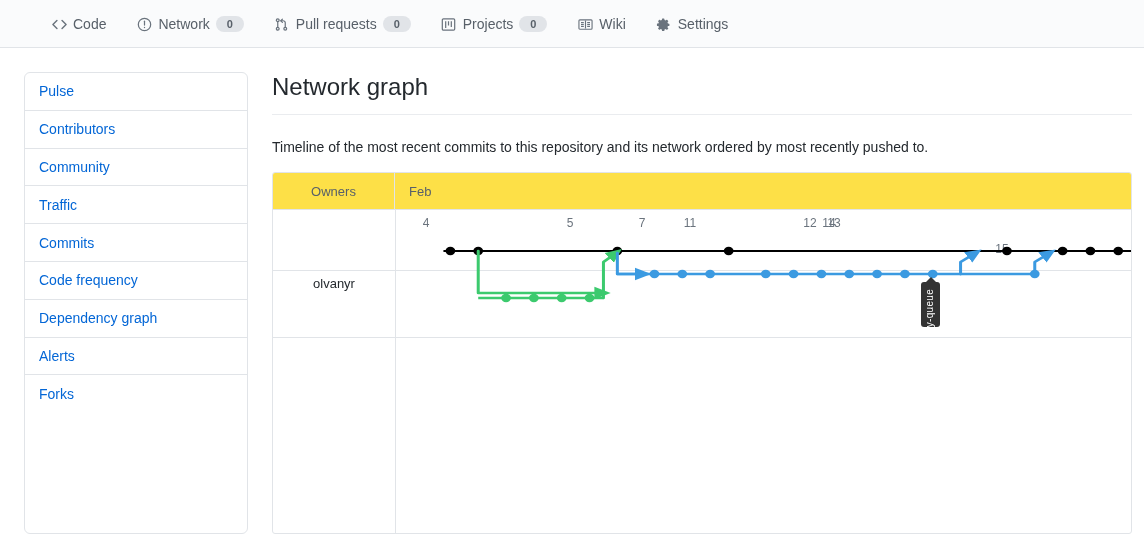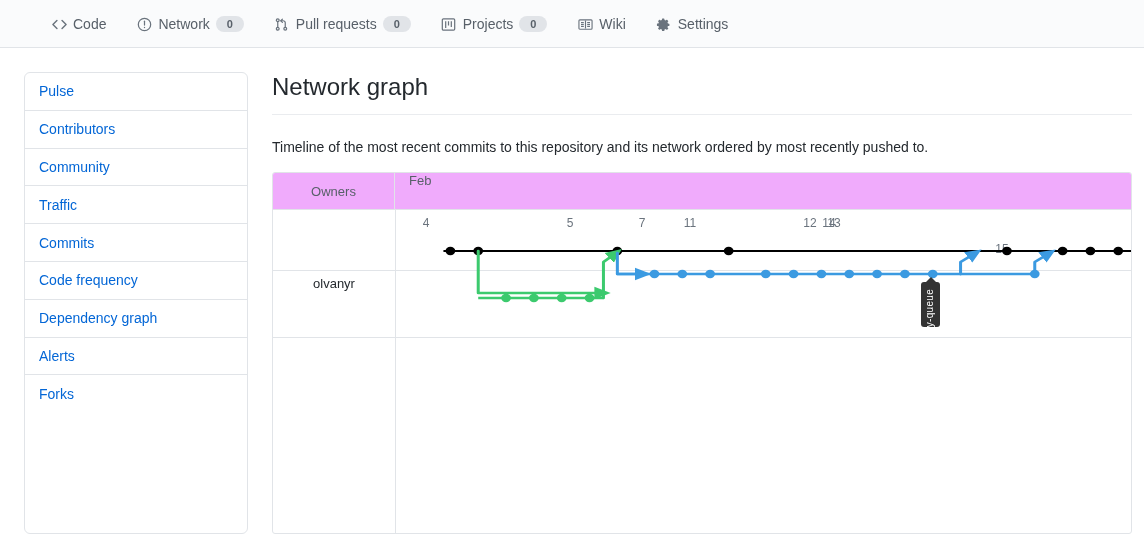--- a/index.html
+++ b/index.html
@@ -140,23 +140,24 @@
   .graph-box {
     border: 1px solid #e1e4e8;
     border-radius: 3px;
     background: #fff;
     position: relative;
     height: 360px;
     overflow: hidden;
   }
   .graph-head {
     height: 36px;
-    background: #f0abfc;
+    background: #fde047;
     border-bottom: 1px solid #e1e4e8;
     display: flex;
+    align-items: center;
     font-size: 13px;
     color: #586069;
   }
   .owners-cell {
     width: 122px;
     flex: 0 0 122px;
     text-align: center;
     border-right: 1px solid #e1e4e8;
     height: 100%;
     display: flex;

